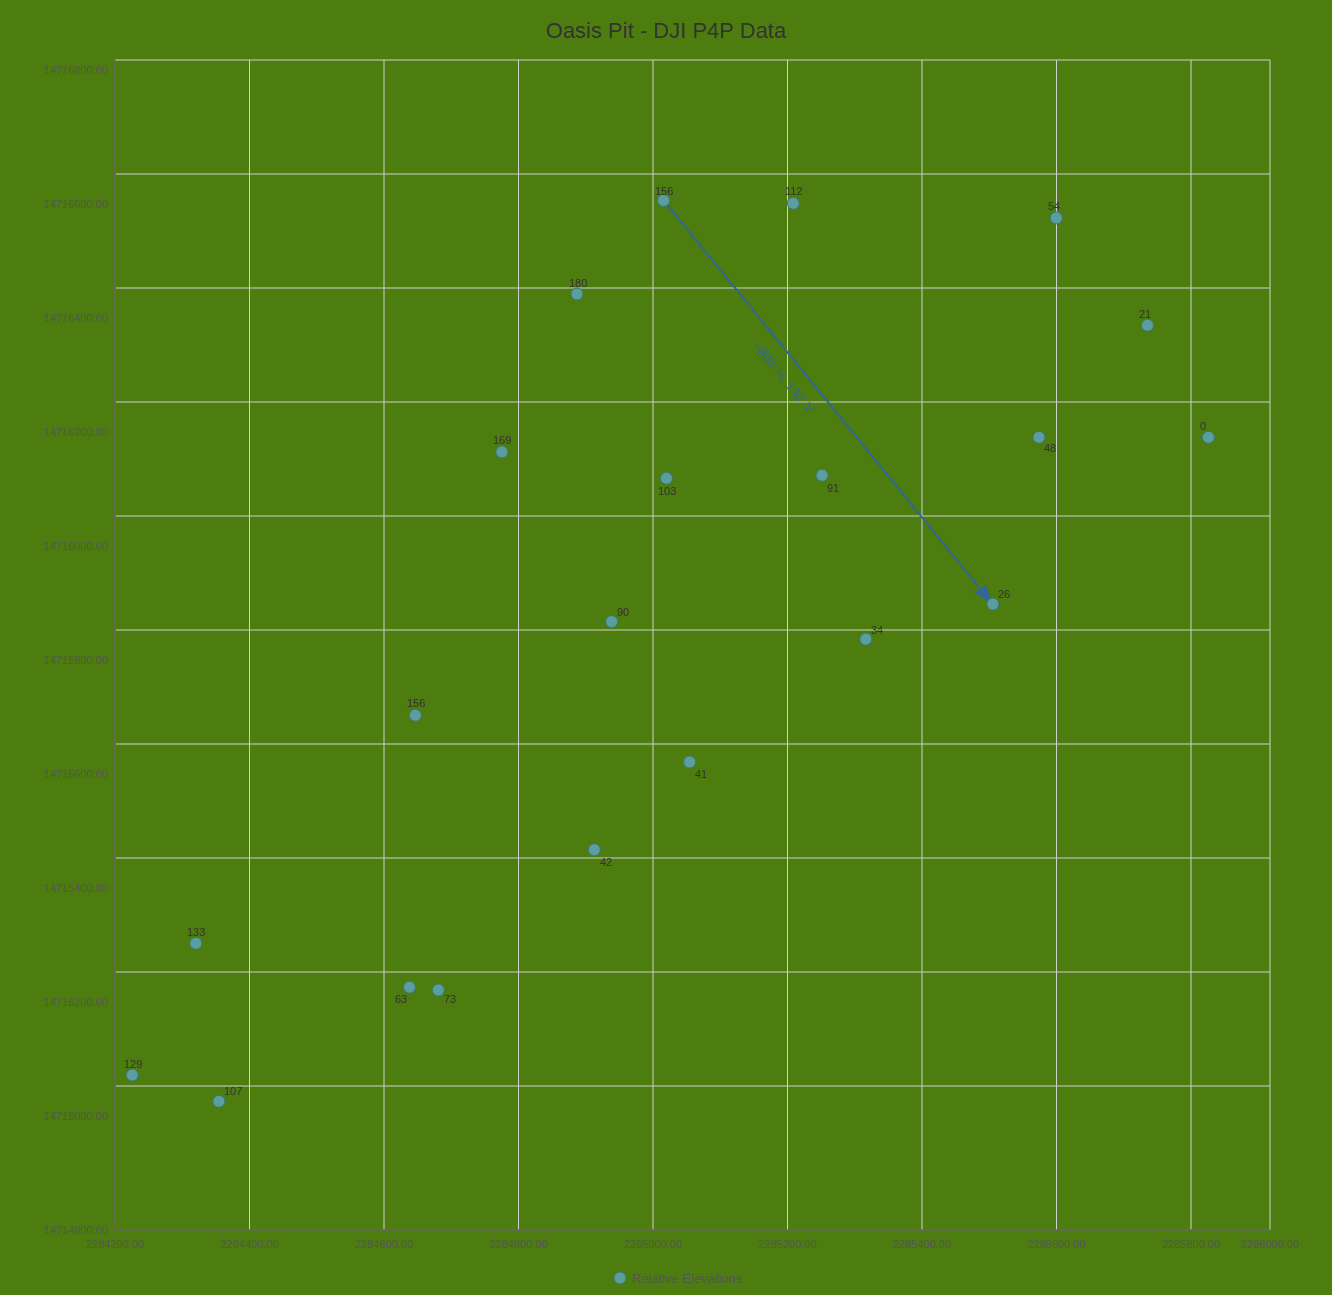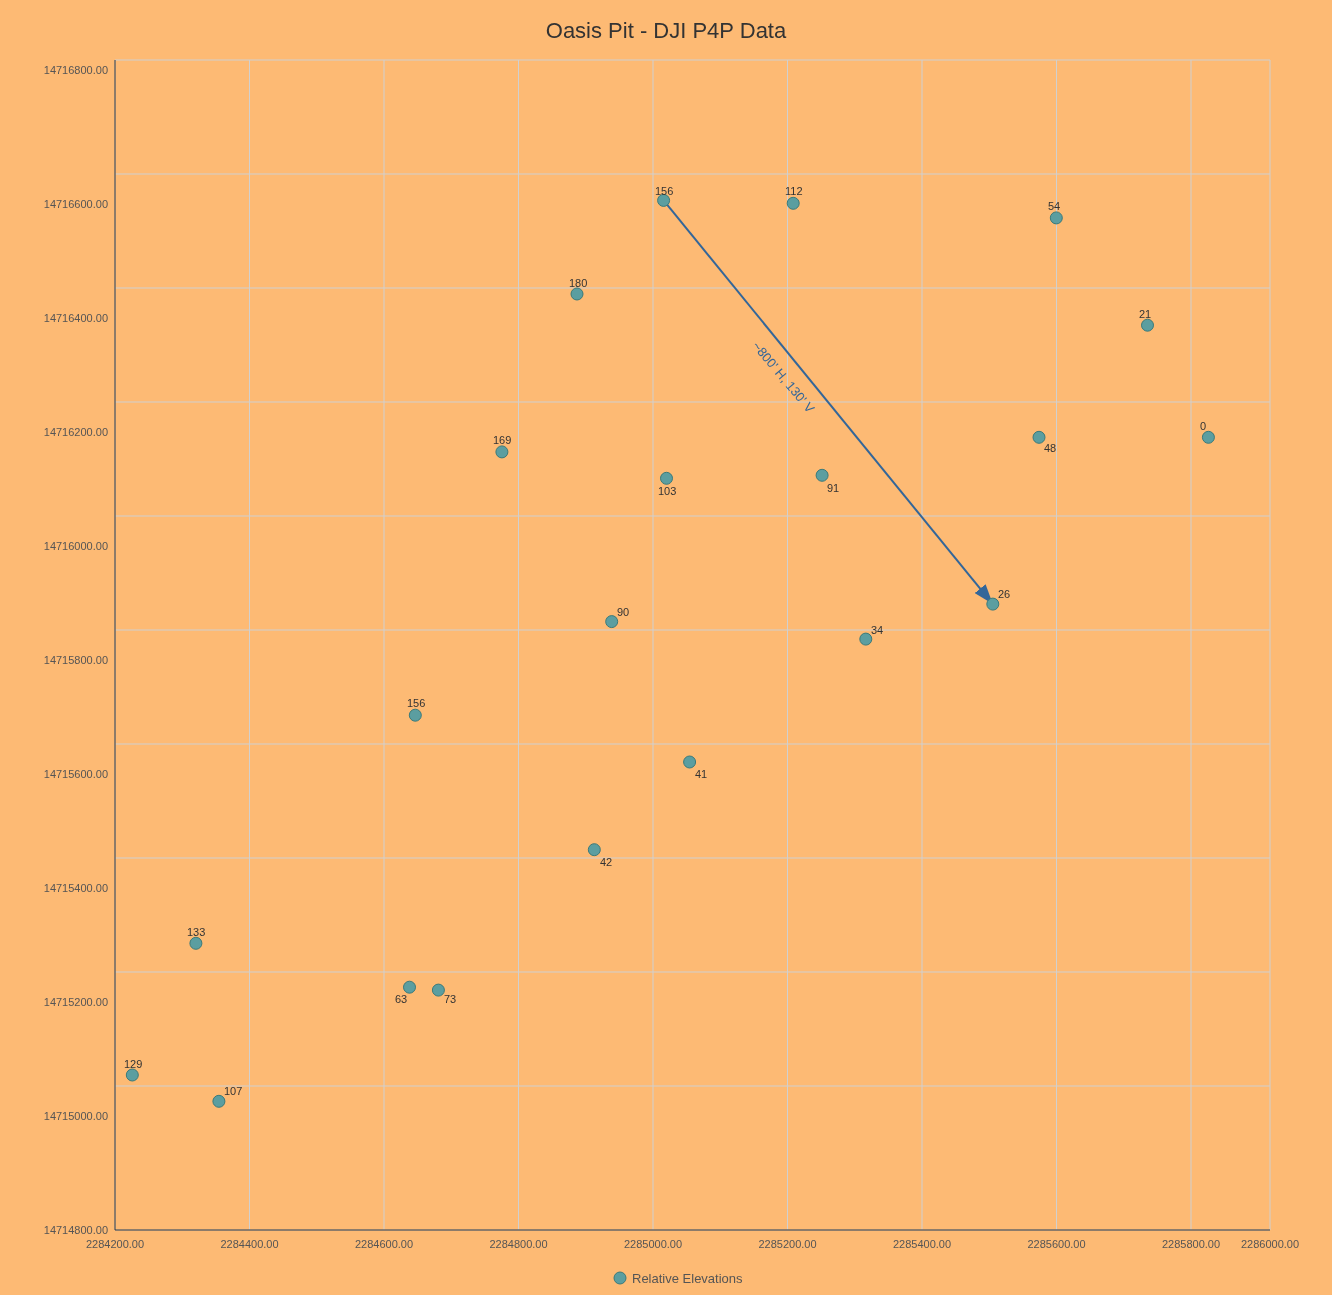--- a/index.html
+++ b/index.html
@@ -7,21 +7,21 @@
       background: #ffffff;
       font-family: 'Segoe UI', Arial, sans-serif;
       width: 1332px;
       height: 1295px;
       overflow: hidden;
     }
     #chart-container {
       width: 1332px;
       height: 1295px;
       position: relative;
-      background: #fdba74;
+      background: #4d7c0f;
     }
     svg#main-chart {
       width: 1332px;
       height: 1295px;
     }
     .chart-title {
       font-size: 22px;
       font-weight: 400;
       fill: #333333;
     }

